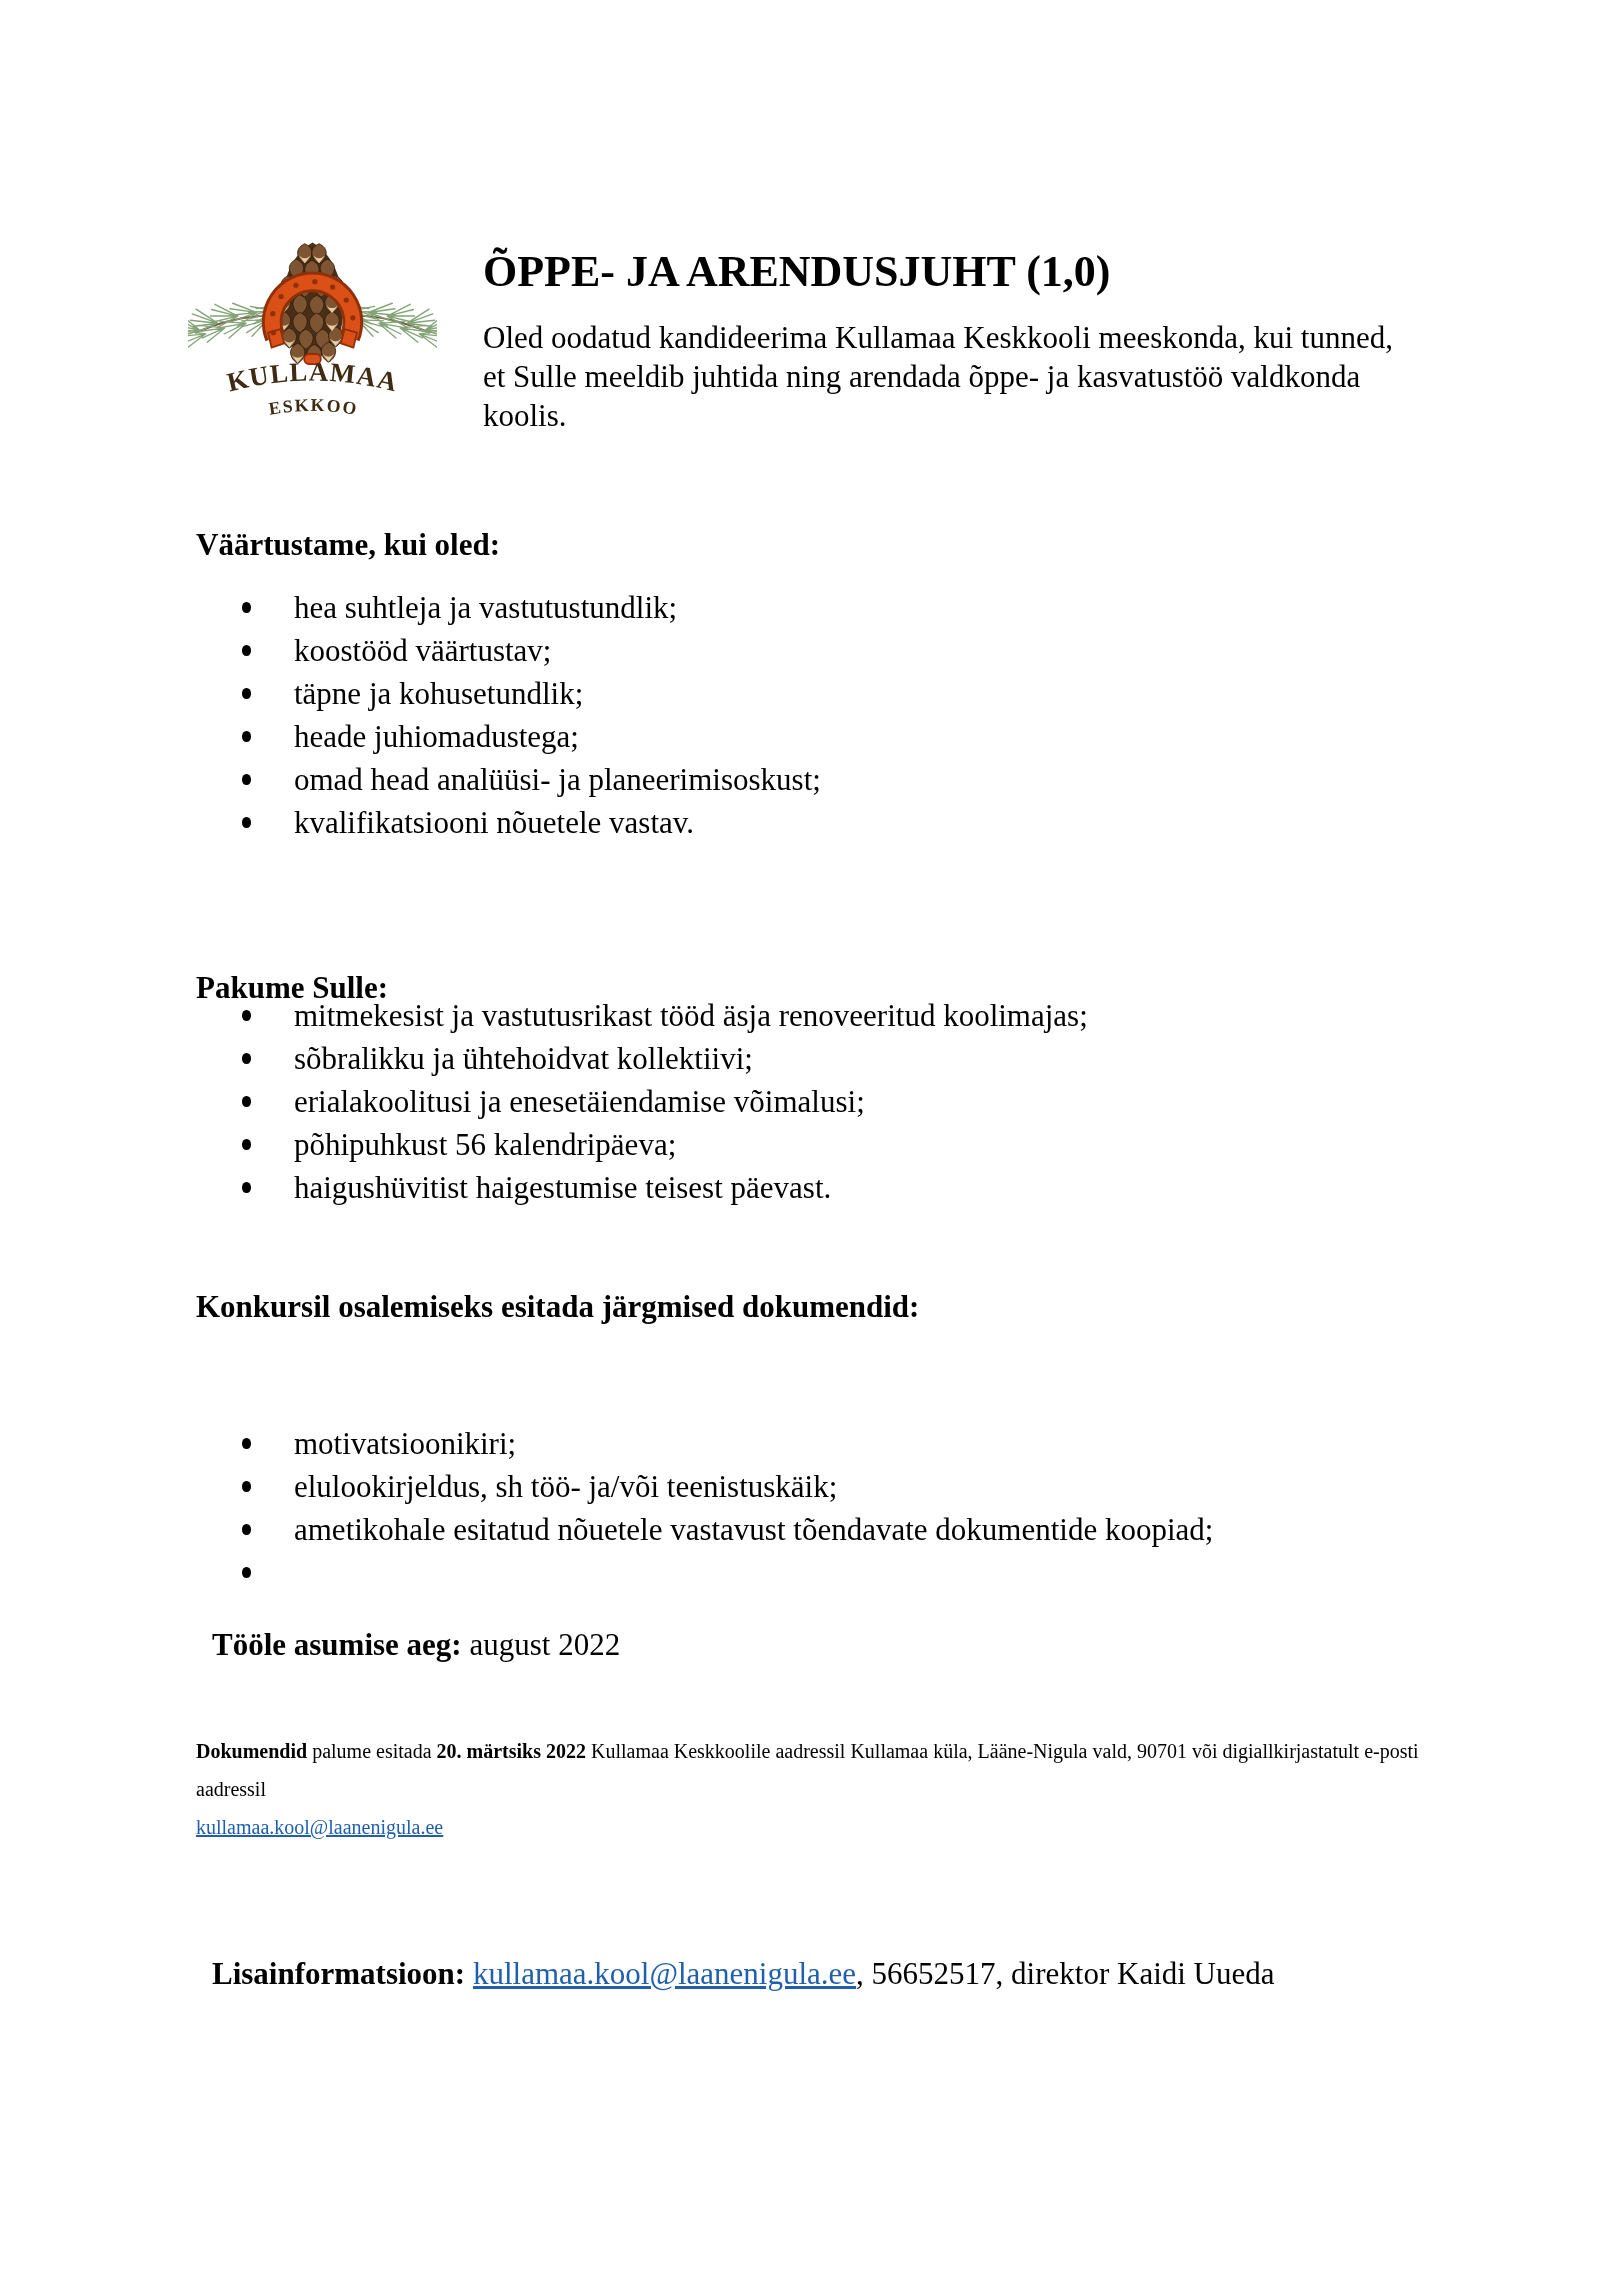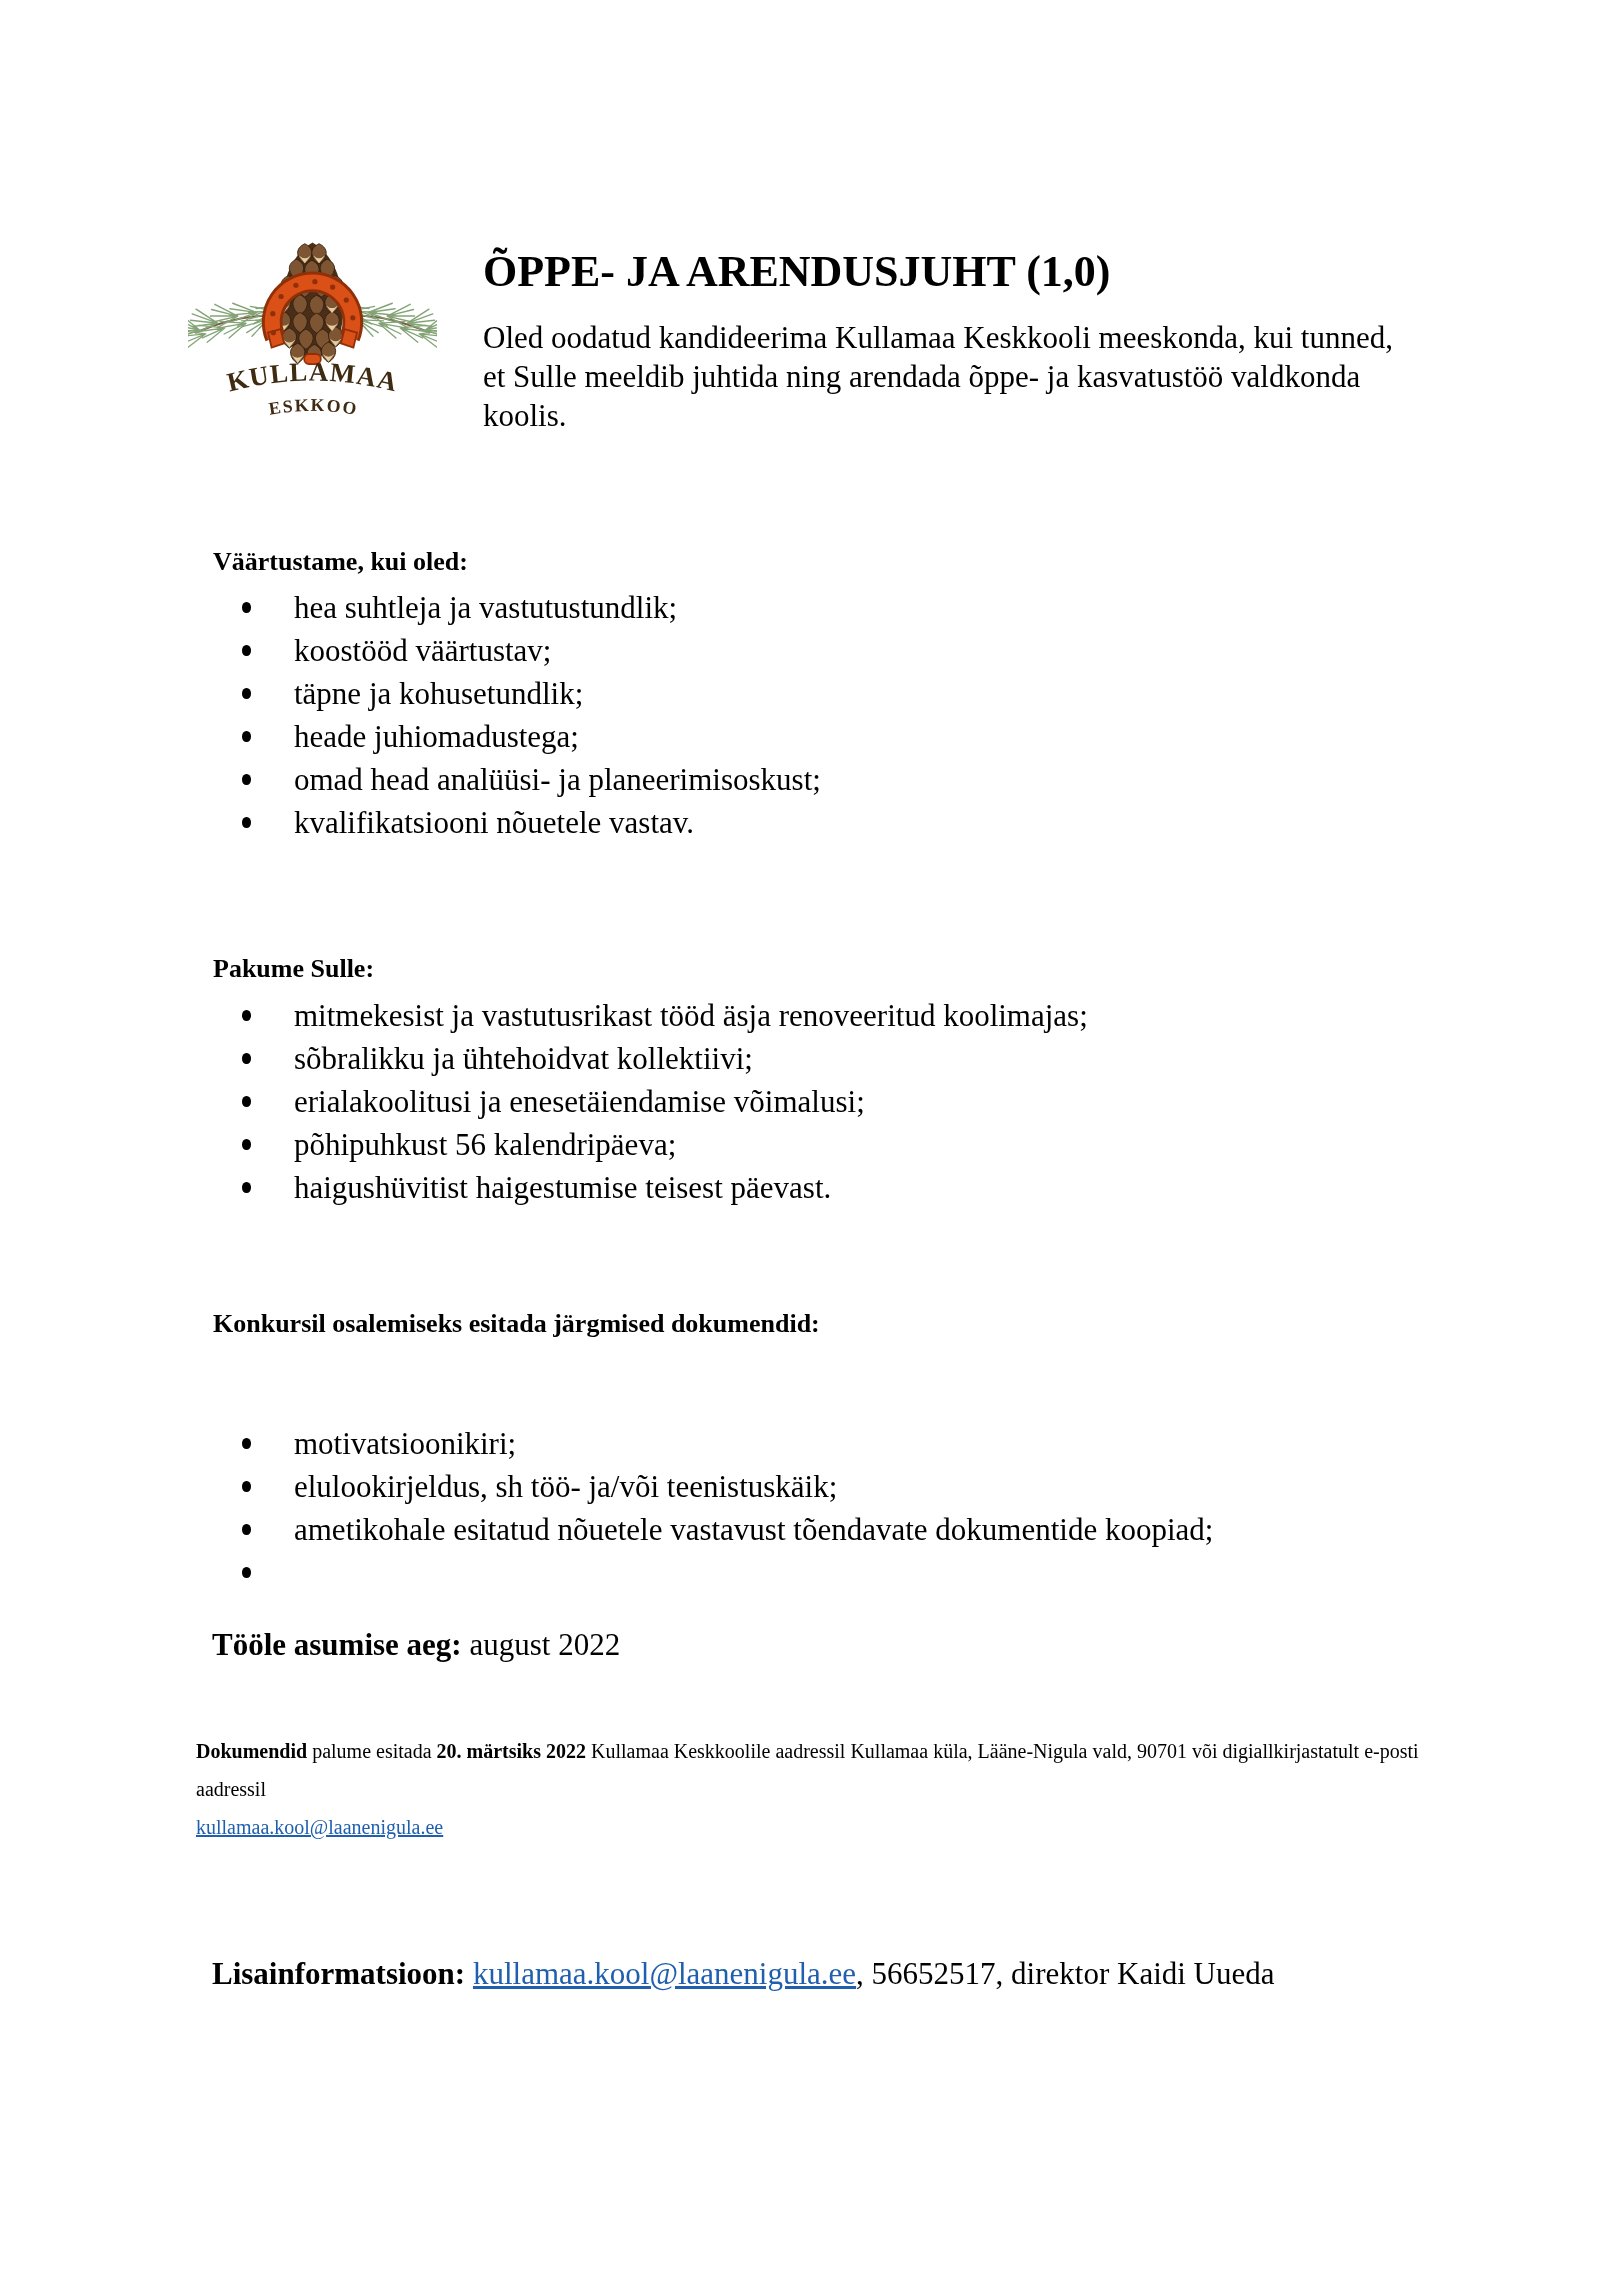--- a/index.html
+++ b/index.html
@@ -13,21 +13,21 @@
     background: #ffffff;
     font-family: "Liberation Serif", serif;
     color: #000000;
     overflow: hidden;
   }
   .logo { position: absolute; left: 188px; top: 239px; width: 249px; }
   .logo svg { display: block; width: 100%; height: auto; }
   .header-text { position: absolute; left: 483px; top: 251px; width: 911px; }
   .title { margin: 0; font-size: 44px; line-height: 42px; font-weight: bold; }
   .intro { margin: 25px 0 0 0; font-size: 31px; line-height: 39px; }
-  .sec-h { position: absolute; left: 196px; margin: 17px; font-size: 26px; line-height: 39px; font-weight: bold; }
+  .sec-h { position: absolute; left: 196px; margin: 0; font-size: 31px; line-height: 39px; font-weight: bold; }
   .blist { position: absolute; left: 196px; width: 1231px; margin: 0; padding: 0; list-style: none; }
   .blist li { position: relative; height: 43px; line-height: 43px; padding-left: 98px; font-size: 31px; white-space: nowrap; }
   .dot { position: absolute; left: 46px; top: 16.4px; width: 8.5px; height: 10.5px; border-radius: 50%; background: #000000; }
   .line { position: absolute; left: 196px; margin: 16px; font-size: 31px; line-height: 39px; width: 1231px; }
   .para { position: absolute; left: 196px; margin: 0; font-size: 20px; line-height: 38px; width: 1231px; }
   .link { color: var(--link-color); text-decoration: underline; text-decoration-color: var(--link-color); cursor: pointer; }
   b { font-weight: bold; }
 </style>
 </head>
 <body>
@@ -153,21 +153,21 @@
   <h2 class="sec-h" style="top:525px">Väärtustame, kui oled:</h2>
   <ul class="blist" style="top:586px">
     <li><span class="dot"></span><span>hea suhtleja ja vastutustundlik;</span></li>
     <li><span class="dot"></span><span>koostööd väärtustav;</span></li>
     <li><span class="dot"></span><span>täpne ja kohusetundlik;</span></li>
     <li><span class="dot"></span><span>heade juhiomadustega;</span></li>
     <li><span class="dot"></span><span>omad head analüüsi- ja planeerimisoskust;</span></li>
     <li><span class="dot"></span><span>kvalifikatsiooni nõuetele vastav.</span></li>
   </ul>
 
-  <h2 class="sec-h" style="top:932px">Pakume Sulle:</h2>
+  <h2 class="sec-h" style="top:968px">Pakume Sulle:</h2>
   <ul class="blist" style="top:994px">
     <li><span class="dot"></span><span>mitmekesist ja vastutusrikast tööd äsja renoveeritud koolimajas;</span></li>
     <li><span class="dot"></span><span>sõbralikku ja ühtehoidvat kollektiivi;</span></li>
     <li><span class="dot"></span><span>erialakoolitusi ja enesetäiendamise võimalusi;</span></li>
     <li><span class="dot"></span><span>põhipuhkust 56 kalendripäeva;</span></li>
     <li><span class="dot"></span><span>haigushüvitist haigestumise teisest päevast.</span></li>
   </ul>
 
   <h2 class="sec-h" style="top:1287px">Konkursil osalemiseks esitada järgmised dokumendid:</h2>
   <ul class="blist" style="top:1422px">

